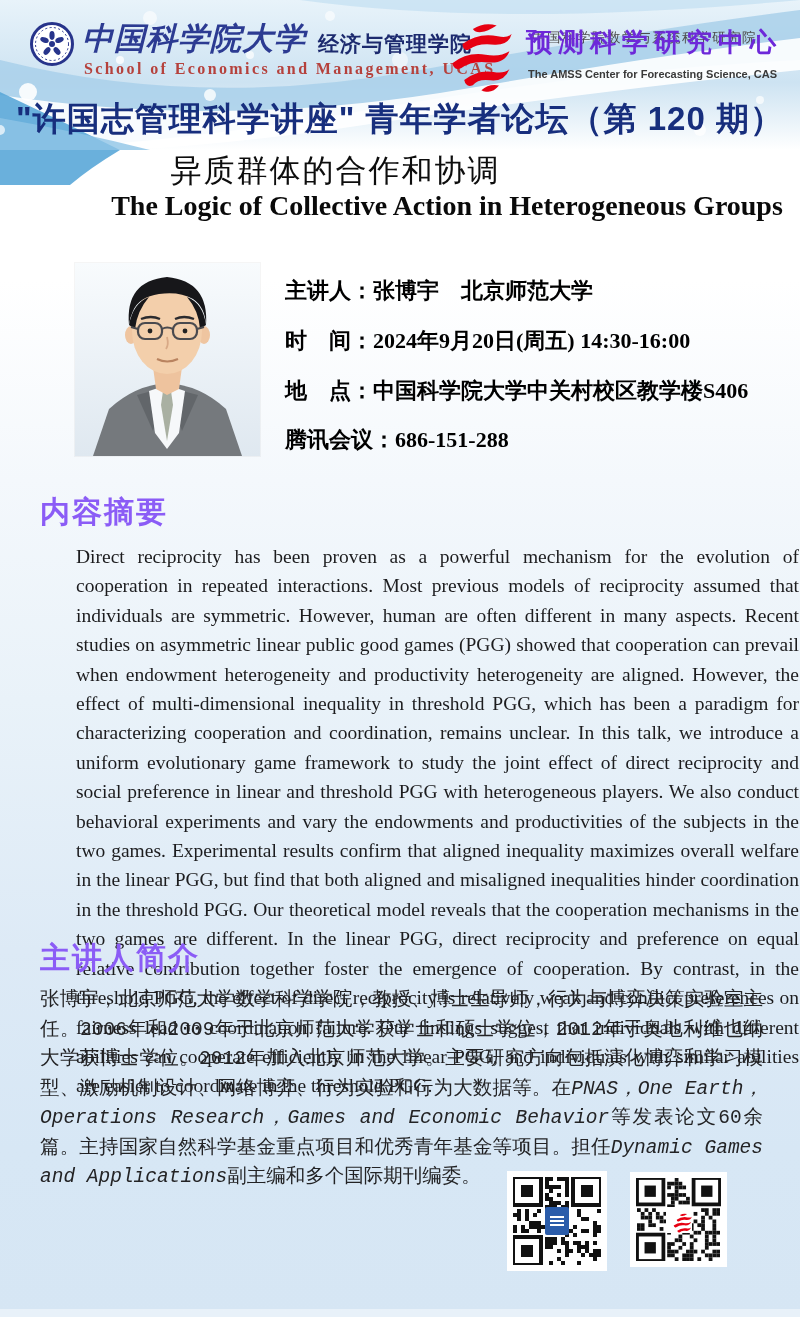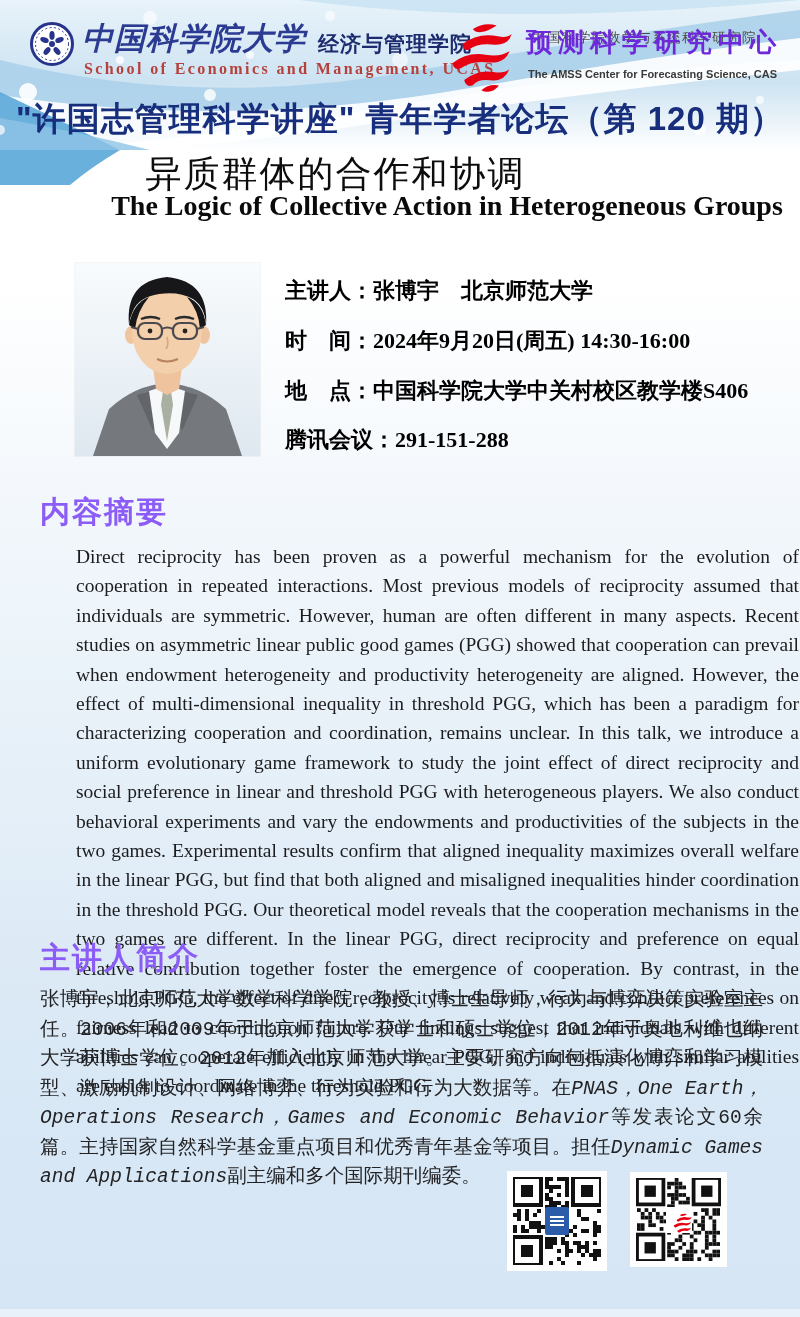--- a/index.html
+++ b/index.html
@@ -22,21 +22,21 @@
       color:#b5413c;letter-spacing:2.4px;white-space:nowrap;}
 
   #amss-logo{left:440px;top:8px;width:360px;height:90px;}
   #amss-glyph{left:8px;top:14px;width:70px;height:72px;}
   #amss-institute{left:92px;top:6px;font-size:13.5px;color:#4d4d4d;letter-spacing:1.5px;white-space:nowrap;margin-top:15px;}
   #amss-center-cn{left:86px;top:17px;font-family:"Liberation Serif",serif;font-size:26px;font-weight:700;
       color:#6d28d9;letter-spacing:6px;white-space:nowrap;}
   #amss-center-en{left:88px;top:60px;font-size:11px;font-weight:700;color:#3a3a3a;white-space:nowrap;}
 
   
-  #title-cn{left:0;top:150px;width:671px;text-align:center;font-size:36px;color:#0d0d0d;letter-spacing:2px;font-weight:500;}
+  #title-cn{left:0;top:150px;width:671px;text-align:center;font-size:31px;color:#0d0d0d;letter-spacing:2px;font-weight:500;}
   #title-en{left:0;top:190px;width:800px;text-align:center;font-family:"Liberation Serif",serif;
       font-size:28px;font-weight:700;color:#0a0a0a;margin-left:47px;}
 
   
   #speaker-photo{left:75px;top:263px;width:185px;height:193px;box-shadow:0 0 0 1px rgba(0,0,0,.04);}
   .detail-row{left:285px;width:500px;height:30px;font-size:22px;color:#000;white-space:nowrap;}
   .detail-row .lbl{font-weight:700;}
   .detail-row .val{font-weight:700;}
   #detail-0{top:276px;} #detail-0 .val{font-weight:600;}
   #detail-1{top:326px;} #detail-2{top:376px;} #detail-3{top:425px;}
@@ -191,21 +191,21 @@
 <div class="abs detail-row" id="detail-0">
   <span class="lbl">主讲人：</span><span class="val">张博宇　北京师范大学</span>
 </div>
 <div class="abs detail-row" id="detail-1">
   <span class="lbl">时　间：</span><span class="val">2024年9月20日(周五) 14:30-16:00</span>
 </div>
 <div class="abs detail-row" id="detail-2">
   <span class="lbl">地　点：</span><span class="val">中国科学院大学中关村校区教学楼S406</span>
 </div>
 <div class="abs detail-row" id="detail-3">
-  <span class="lbl">腾讯会议：</span><span class="val">291-151-288</span>
+  <span class="lbl">腾讯会议：</span><span class="val">686-151-288</span>
 </div>
 
 <div class="abs section-heading" id="abstract-heading">内容摘要</div>
 <div class="abs" id="abstract-body">Direct reciprocity has been proven as a powerful mechanism for the evolution of cooperation in repeated interactions. Most previous models of reciprocity assumed that individuals are symmetric. However, human are often different in many aspects. Recent studies on asymmetric linear public good games (PGG) showed that cooperation can prevail when endowment heterogeneity and productivity heterogeneity are aligned. However, the effect of multi-dimensional inequality in threshold PGG, which has been a paradigm for characterizing cooperation and coordination, remains unclear. In this talk, we introduce a uniform evolutionary game framework to study the joint effect of direct reciprocity and social preference in linear and threshold PGG with heterogeneous players. We also conduct behavioral experiments and vary the endowments and productivities of the subjects in the two games. Experimental results confirm that aligned inequality maximizes overall welfare in the linear PGG, but find that both aligned and misaligned inequalities hinder coordination in the threshold PGG. Our theoretical model reveals that the cooperation mechanisms in the two games are different. In the linear PGG, direct reciprocity and preference on equal relative contribution together foster the emergence of cooperation. By contrast, in the threshold PGG, the effect of direct reciprocity is relatively weak and conflict preferences on fairness lead to coordination failure. Our findings suggest that individuals with different abilities can cooperate efficiently in the linear PGG, and individuals with similar abilities are easier to coordinate in the threshold PGG.</div>
 
 <div class="abs section-heading" id="bio-heading">主讲人简介</div>
 <div class="abs" id="bio-body"><span>张博宇，北京师范大学数学科学学院，教授、博士生导师，行为与博弈决策实验室主任。2006年和2009年于北京师范大学获学士和硕士学位，2012年于奥地利维也纳大学获博士学位。2012年加入北京师范大学。主要研究方向包括演化博弈和学习模型、激励机制设计、网络博弈、行为实验和行为大数据等。在</span><span class="it">PNAS，One Earth，Operations Research，Games and Economic Behavior</span><span>等发表论文60余篇。主持国家自然科学基金重点项目和优秀青年基金等项目。担任</span><span class="it">Dynamic Games and Applications</span><span>副主编和多个国际期刊编委。</span></div>
 
 <div class="abs qr-tile" id="qr-left">
   <svg width="88" height="88" viewBox="0 0 88 88">

